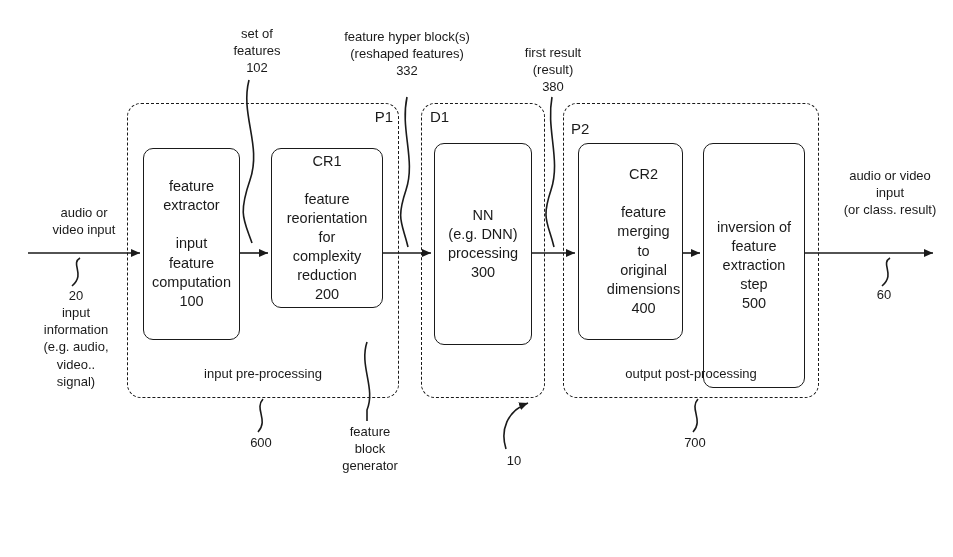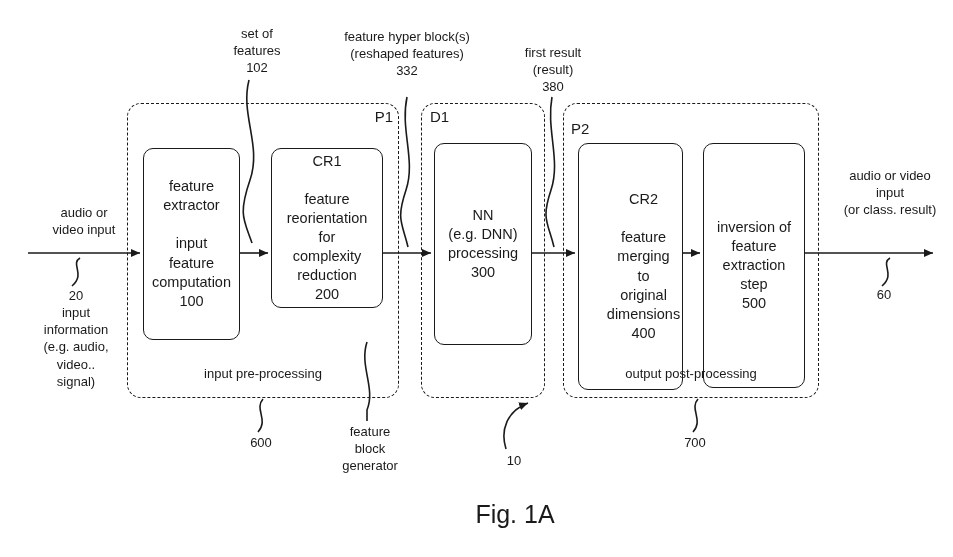--- a/index.html
+++ b/index.html
@@ -70,21 +70,21 @@
 feature
 reorientation
 for
 complexity
 reduction
 200</div>
   <div class="node" style="left:434px; top:143px; width:98px;  height:202px;">NN
 (e.g. DNN)
 processing
 300</div>
-  <div class="node" style="left:578px; top:143px; width:105px; height:247px;padding-left:30px;">CR2
+  <div class="node" style="left:578px; top:143px; width:105px; height:197px;padding-left:30px;">CR2
 
 feature
 merging
 to
 original
 dimensions
 400</div>
   <div class="node" style="left:703px; top:143px; width:102px; height:245px;">inversion of
 feature
 extraction
@@ -115,15 +115,14 @@
 (result)
 380</div>
 
   <div class="label" style="left:238px; top:434px; width:46px;">600</div>
   <div class="label" style="left:328px; top:423px; width:84px;">feature
 block
 generator</div>
   <div class="label" style="left:496px; top:452px; width:36px;">10</div>
   <div class="label" style="left:672px; top:434px; width:46px;">700</div>
 
-  <div class="caption" style="left:430px; top:500px; width:170px;">Fig. 1A</div>
 
 </div>
 
 </body></html>

